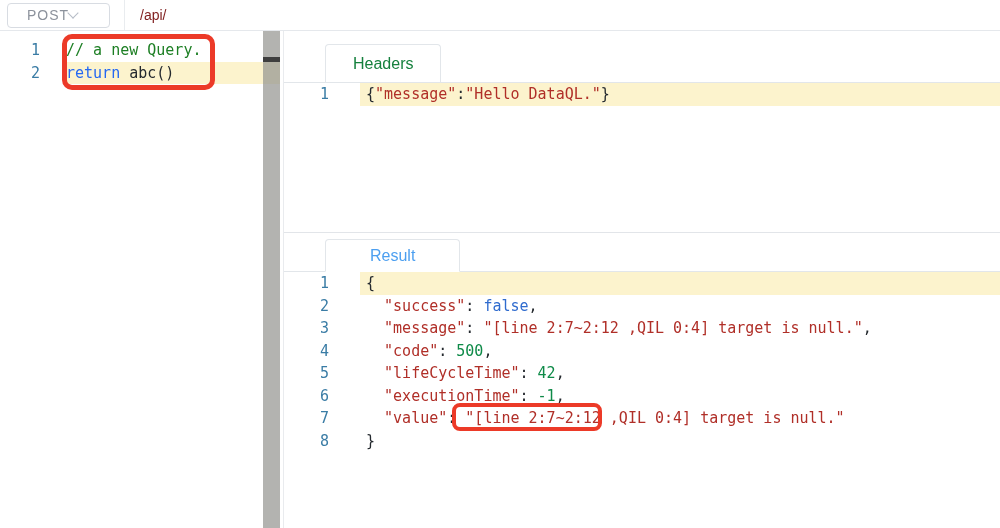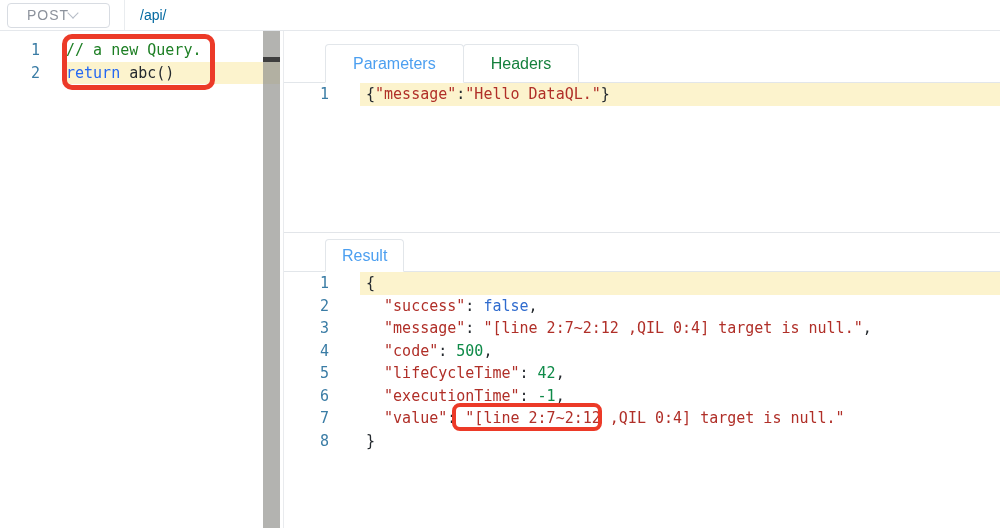--- a/index.html
+++ b/index.html
@@ -7,21 +7,21 @@
               font-family:"Liberation Sans", sans-serif; position:relative; }
 
   
   .topbar { height:31px; border-bottom:1px solid #e5e8ec; display:flex; align-items:center; background:#fff; }
   .method { width:103px; height:25px; margin-left:7px; border:1px solid #d8dce2; border-radius:4px;
             display:flex; align-items:center; justify-content:flex-start;
             padding:0 13px 0 19px; color:#8c929c; font-size:14px; letter-spacing:1px; cursor:pointer; background:#fff; }
   .chev { width:8px; height:8px; border-right:1.7px solid #b6bcc6; border-bottom:1.7px solid #b6bcc6;
           transform:rotate(45deg); margin-top:-4px; }
   .vsep { width:1px; height:30px; background:#e9ecef; margin-left:14px; }
-  .url  { margin-left:15px; font-size:14px; color:#0369a1; }
+  .url  { margin-left:15px; font-size:14px; color:#7f1d1d; }
 
   
   .main { display:flex; height:497px; }
 
   .editor-wrap { width:280px; position:relative; flex:none; }
   .editor { padding-top:8px; }
 
   .row { display:flex; height:22.5px; line-height:22.5px; white-space:pre;
          font-family:"DejaVu Sans Mono","Liberation Mono",monospace; font-size:15px; }
   .gutter { flex:none; text-align:right; color:#3a7ca5; }
@@ -37,21 +37,21 @@
   .panel-request  { height:201px; }
   .panel-response { flex:1; border-top:1px solid #e2e5e9; }
 
   
   .tabs { display:flex; padding-left:41px; border-bottom:1px solid #e2e6ea; }
   .panel-request  .tabs { margin-top:13px; }
   .panel-response .tabs { margin-top:6px; }
   .tab { font-size:16px; line-height:19px; color:#15803d; background:#fff; cursor:pointer;
          border:1px solid #e2e6ea; border-bottom:none; border-radius:4px 4px 0 0; position:relative; }
   .panel-request  .tab { padding:9px 27px; }
-  .panel-response .tab { padding:6px 16px; }
+  .panel-response .tab { padding:6px 44px; }
   .tab + .tab { margin-left:-1px; }
   .tab.active { color:#4c9ff0; margin-bottom:-1px; border-bottom:1px solid #fff; z-index:2; }
 
   
   .codepane .gutter { width:45px; }
   .codepane .code   { padding-left:37px; }
   .codepane .row.hl { background:linear-gradient(90deg, transparent 76px, #fcf3cd 76px); }
 
   
   .tk-comment { color:#1d7f24; }
@@ -87,21 +87,20 @@
       </div>
     <div class="scrollbar">
       <div class="sb-thumb"></div>
     </div>
   </div>
 
   <div class="right">
 
     <div class="panel-request">
       <div class="tabs">
-          <div class="tab active">Parameters</div>
           <div class="tab">Headers</div>
         </div>
       <div class="codepane">
           <div class="row hl"><span class="gutter">1</span><span class="code"><span class="tk-plain">{</span><span class="tk-string">"message"</span><span class="tk-plain">:</span><span class="tk-string">"Hello DataQL."</span><span class="tk-plain">}</span></span></div>
         </div>
     </div>
 
     <div class="panel-response">
       <div class="tabs">
           <div class="tab active">Result</div>

